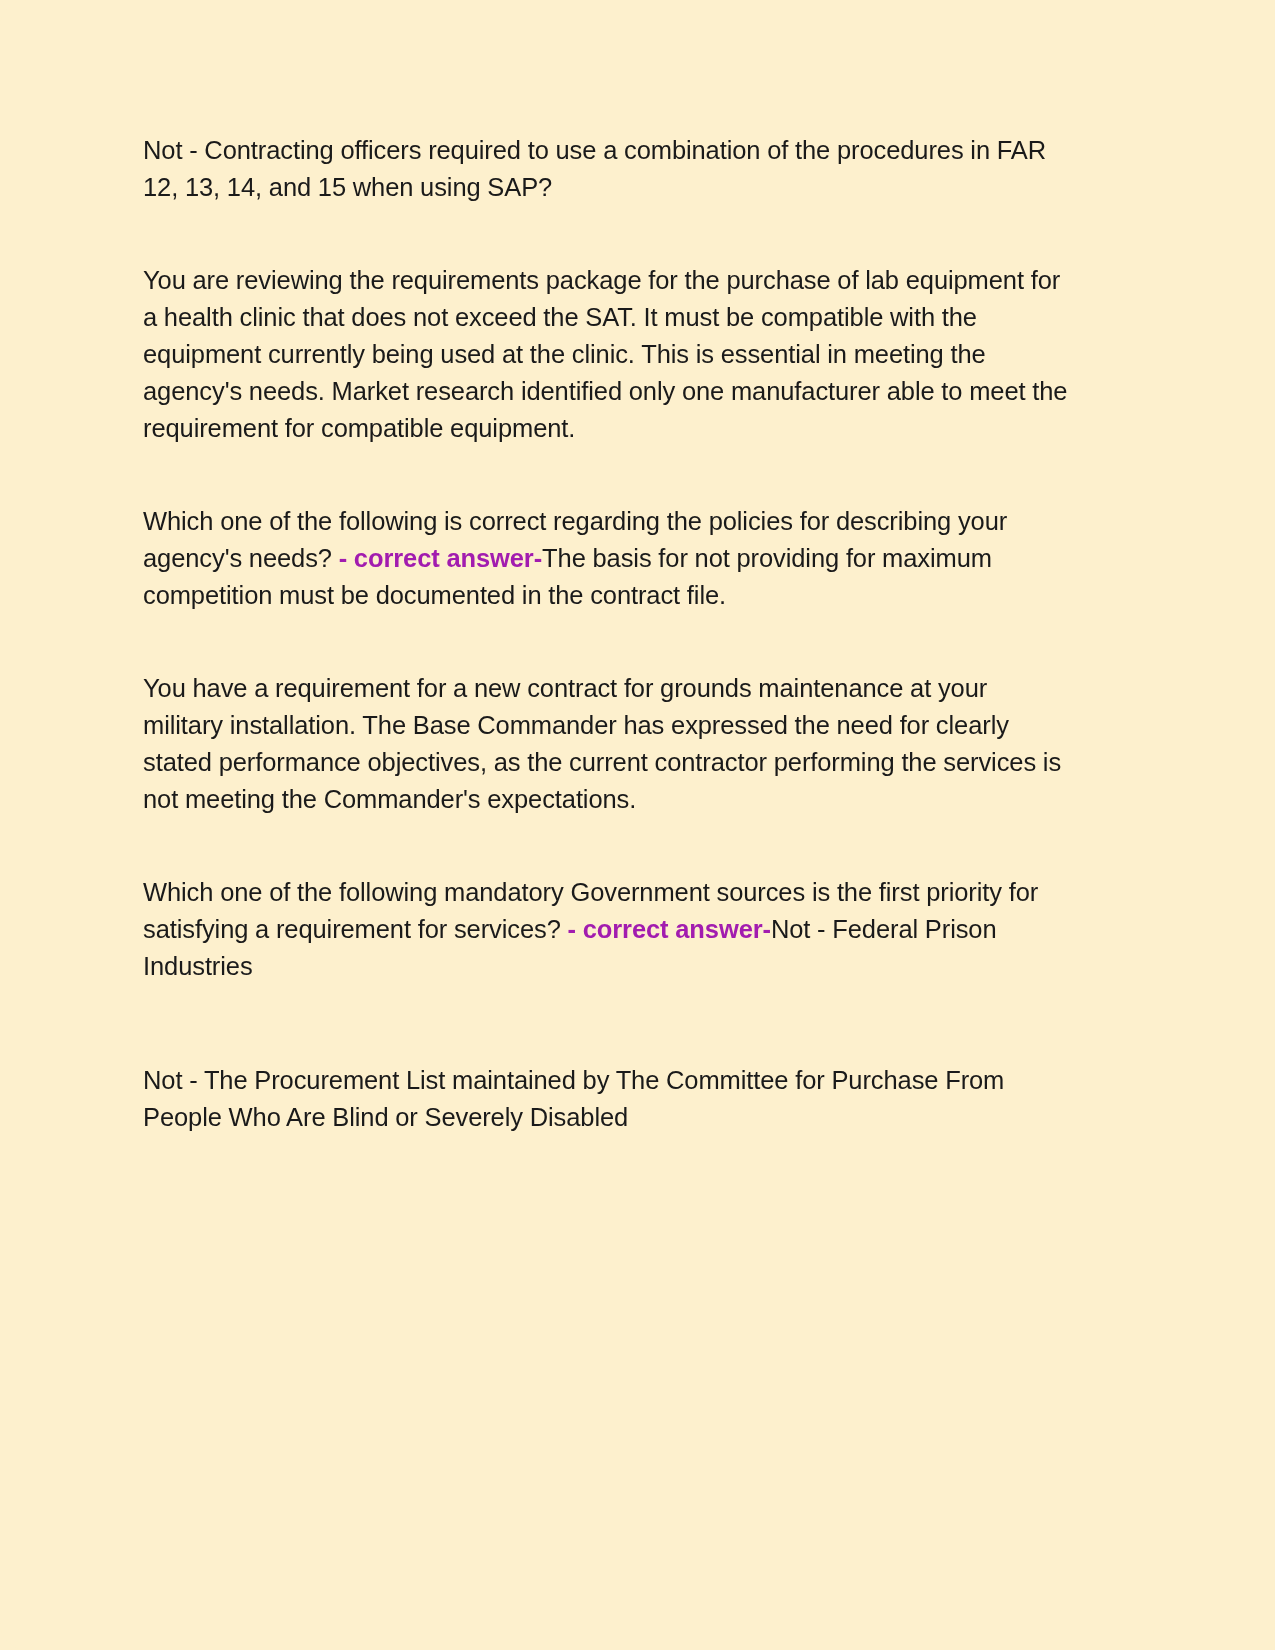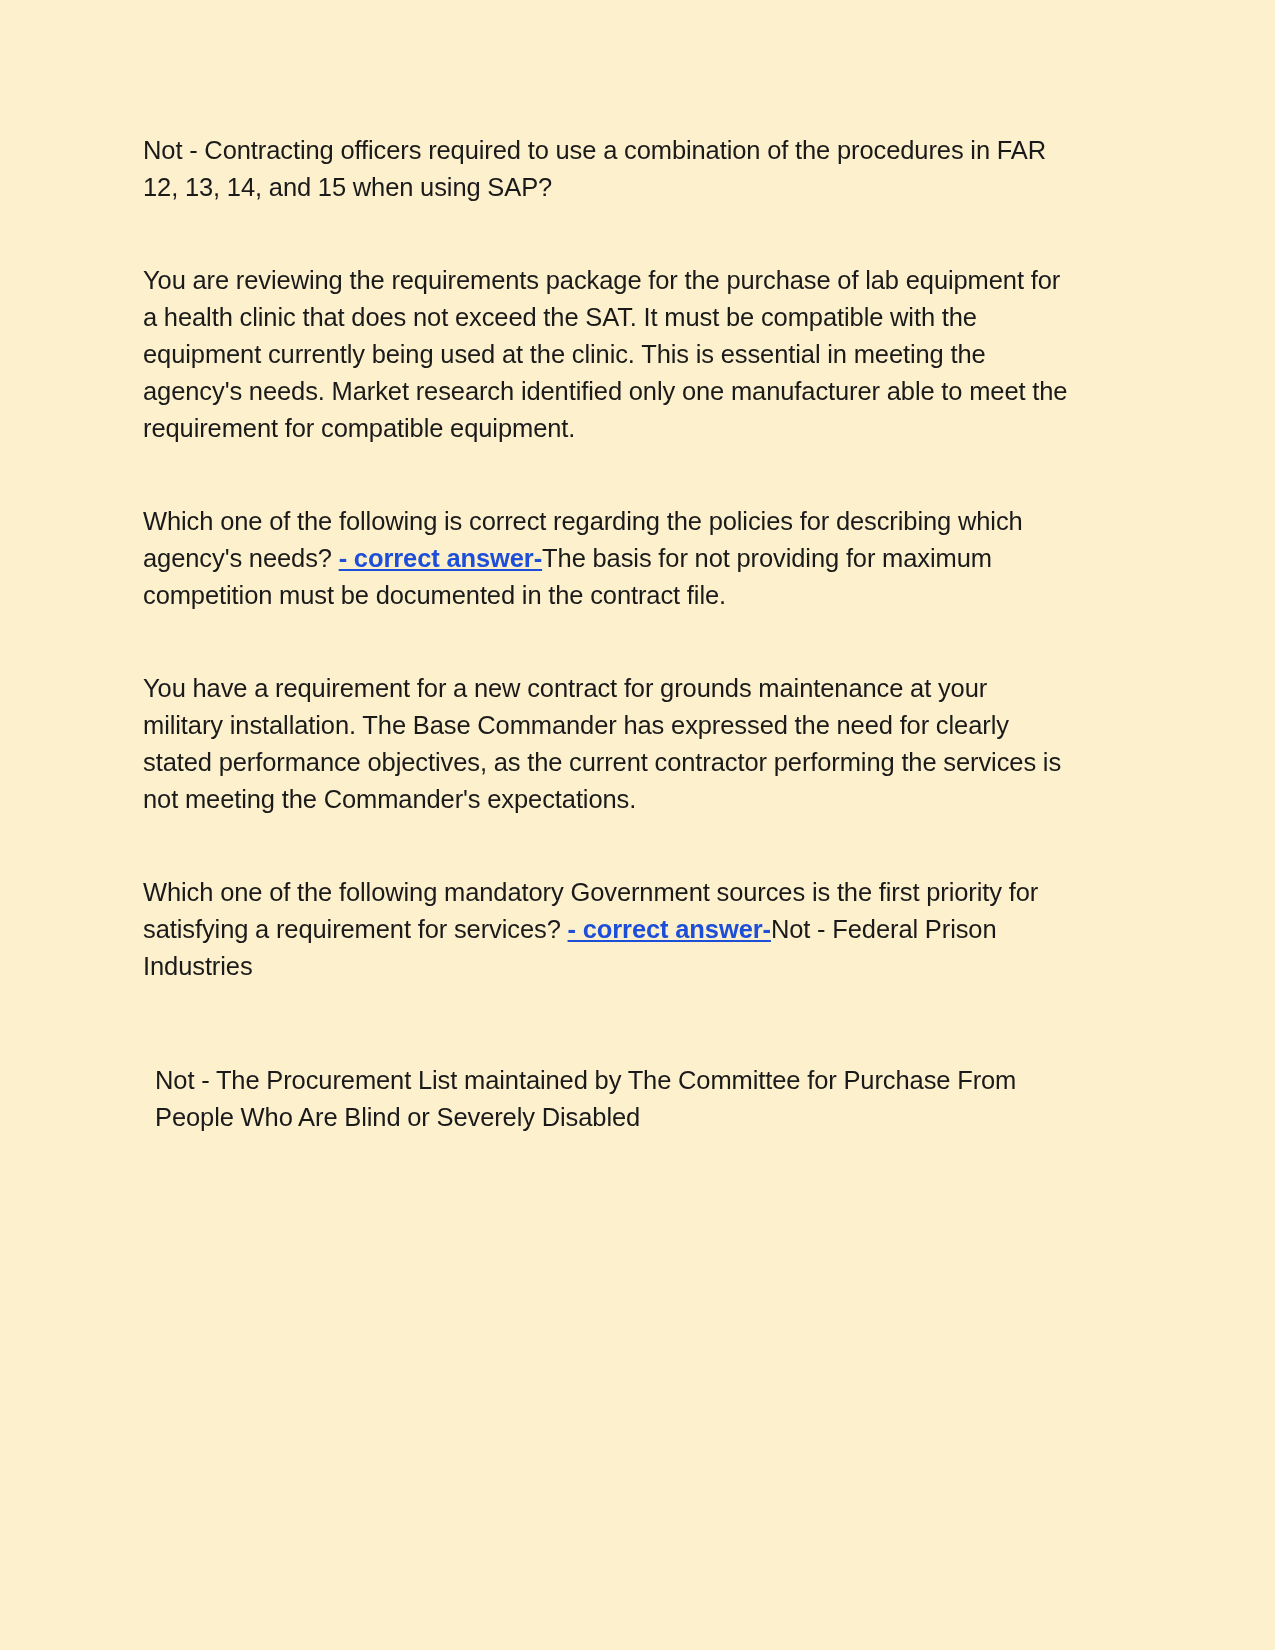--- a/index.html
+++ b/index.html
@@ -31,47 +31,45 @@
     font-size: 25.5px;
     line-height: 37px;
     color: #1a1a1a;
     letter-spacing: -0.1px;
     word-spacing: -0.2px;
     margin: 0 0 56px 0;
     text-align: left;
   }
   .para:last-child {
     margin-bottom: 0;
-    margin-left: 12px;
   }
   .para.tight {
     margin-bottom: 77px;
   }
   .answer {
-    color: #1d4ed8;
+    color: #a21caf;
     font-weight: bold;
-    text-decoration: underline;
   }
 </style>
 </head>
 <body>
 
 <div class="page">
   <div class="content">
 
     <p class="para">
       <span>Not - Contracting officers required to use a combination of the procedures in FAR 12, 13, 14, and 15 when using SAP?</span>
     </p>
 
     <p class="para">
       <span>You are reviewing the requirements package for the purchase of lab equipment for a health clinic that does not exceed the SAT. It must be compatible with the equipment currently being used at the clinic. This is essential in meeting the agency's needs. Market research identified only one manufacturer able to meet the requirement for compatible equipment.</span>
     </p>
 
     <p class="para">
-      <span>Which one of the following is correct regarding the policies for describing which agency's needs? </span><span class="answer">- correct answer-</span><span>The basis for not providing for maximum competition must be documented in the contract file.</span>
+      <span>Which one of the following is correct regarding the policies for describing your agency's needs? </span><span class="answer">- correct answer-</span><span>The basis for not providing for maximum competition must be documented in the contract file.</span>
     </p>
 
     <p class="para">
       <span>You have a requirement for a new contract for grounds maintenance at your military installation. The Base Commander has expressed the need for clearly stated performance objectives, as the current contractor performing the services is not meeting the Commander's expectations.</span>
     </p>
 
 
     <p class="para tight">
       <span>Which one of the following mandatory Government sources is the first priority for satisfying a requirement for services? </span><span class="answer">- correct answer-</span><span>Not - Federal Prison Industries</span>
     </p>

